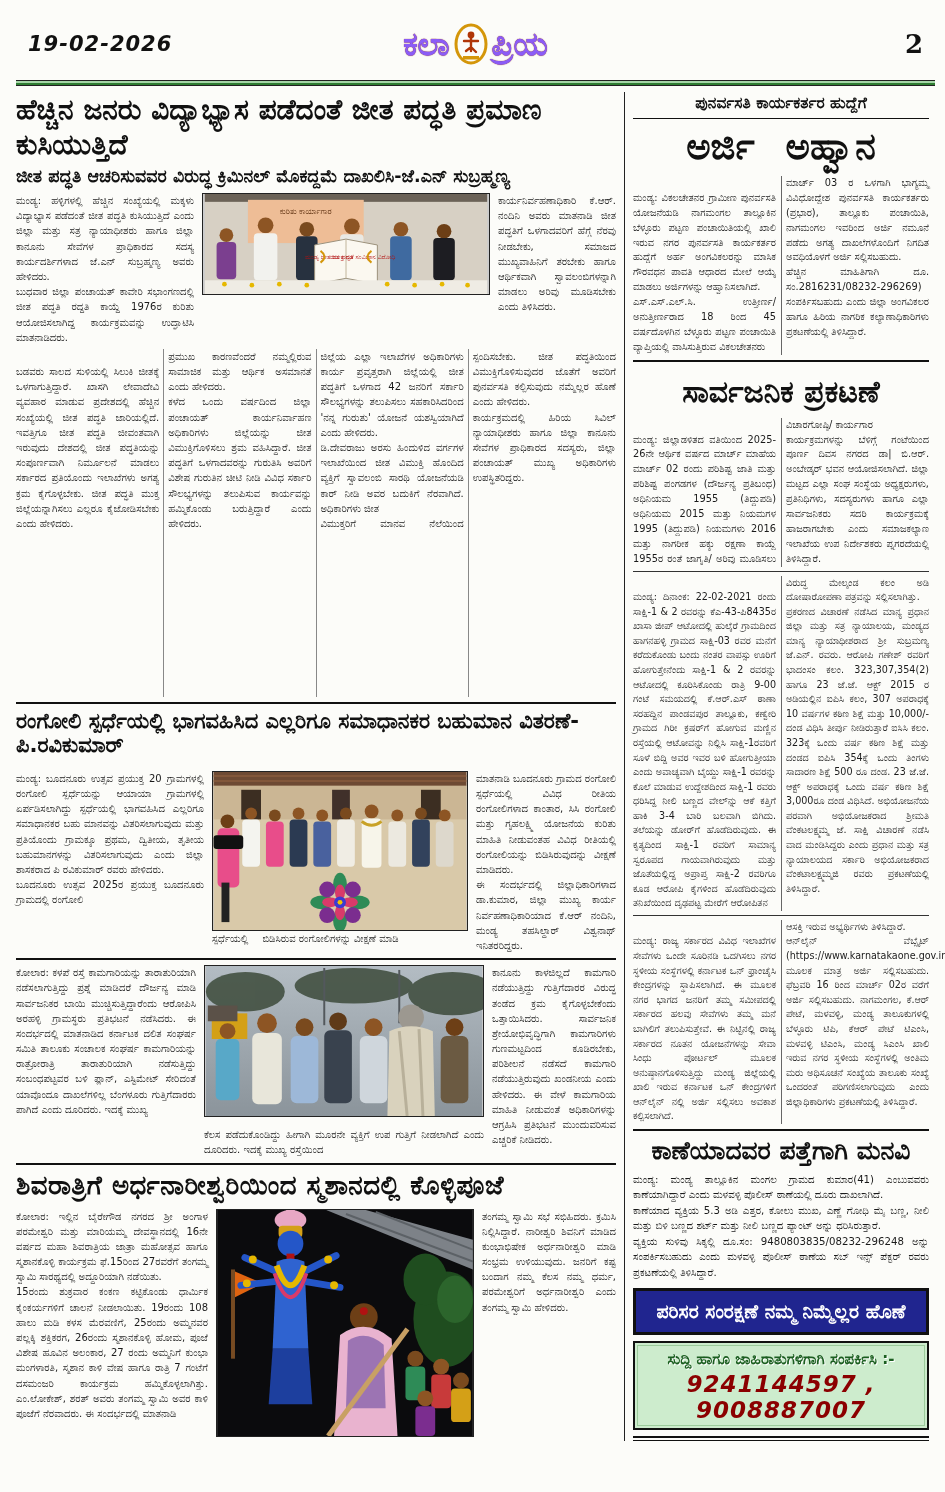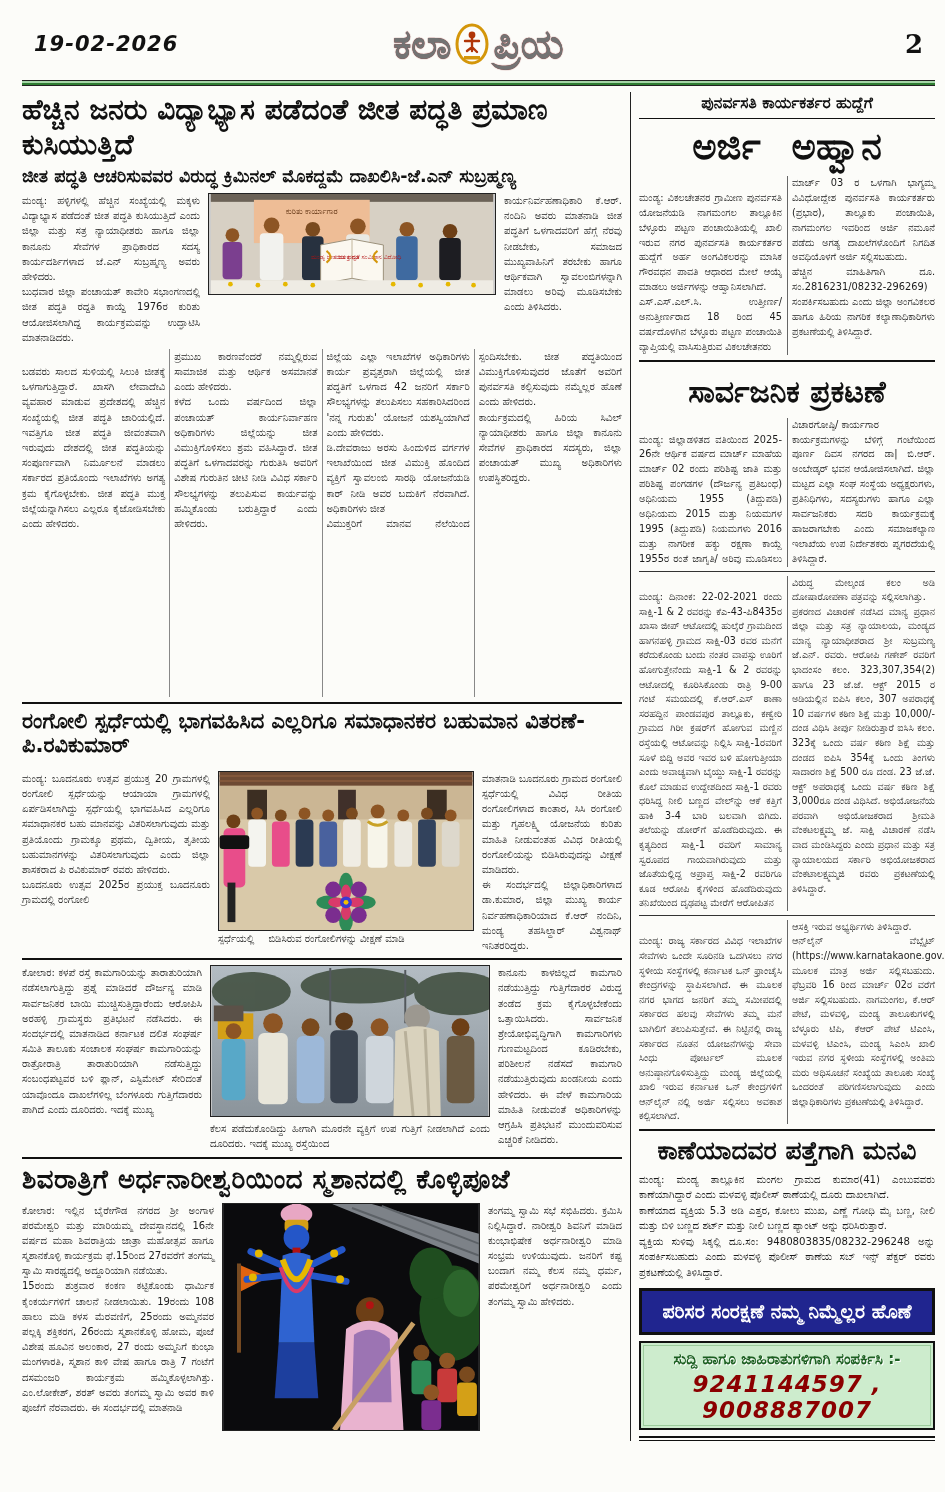--- a/index.html
+++ b/index.html
@@ -1,25 +1,25 @@
 <!DOCTYPE html>
 <html><head>
 <meta charset="utf-8">
 <style>
   * { margin:0; padding:0; box-sizing:border-box; }
   body { background:#888; font-family:"DejaVu Sans", sans-serif; }
   .page {
     width:945px; height:1492px; margin:0 auto; background:#fcfcf9;
-    color:#111; overflow:hidden; position:relative; padding:10px 10px 0 22px;
+    color:#111; overflow:hidden; position:relative; padding:10px 10px 0 16px;
   }
   
   .hdr { display:flex; align-items:center; height:68px; padding:0 12px; }
   .hdr-date { font-size:21px; font-weight:bold; font-style:italic; width:220px; letter-spacing:1px; }
   .hdr-mast { flex:1; display:flex; justify-content:center; align-items:center; gap:4px; }
-  .mast-word { font-size:40px; font-weight:bold; color:#737373; text-shadow:0 0 1px #7a0a0a; }
+  .mast-word { font-size:32px; font-weight:bold; color:#8b5cf6; text-shadow:0 0 1px #7a0a0a; }
   .hdr-page { width:220px; text-align:right; font-size:26px; font-weight:bold; font-family:"DejaVu Serif", serif; }
   .green-rule { border-top:1px solid #222; border-bottom:1px solid #222; background:#2e7d32; height:6px; margin:2px 0 6px 0; box-shadow:inset 0 2px 0 #a5d6a7; }
   
   .main { display:flex; }
   .left-sec { width:608px; padding-right:8px; }
   .right-sec { width:305px; border-left:1.5px solid #222; padding-left:8px; }
   
   .body-txt { font-size:10px; line-height:1.52; text-align:justify; white-space:pre-line; color:#1a1a1a; }
   .cols-2 { column-count:2; column-gap:10px; column-rule:1px solid #666; }
   .cols-4 { column-count:4; column-gap:9px; column-rule:1px solid #888; }
@@ -257,21 +257,21 @@
                 <circle cx="170" cy="62" r="9" fill="#8d5524"></circle>
                   <rect x="156" y="71" width="28" height="68" rx="6" fill="#cfd6dc"></rect>
                 <circle cx="252" cy="62" r="9" fill="#6d3f16"></circle>
                   <rect x="238" y="71" width="28" height="68" rx="6" fill="#6b5a42"></rect>
               </g>
 
               <circle cx="208" cy="52" r="13" fill="#9c9890"></circle>
               <path d="M186 66 Q208 56 230 66 L232 152 L184 152 Z" fill="#d9d2bd"></path>
               <path d="M196 66 L204 152 M216 64 L220 152" stroke="#b8b09a" stroke-width="3"></path>
             </svg>
-            <div class="body-txt" style="display:flex; gap:8px; margin-top:4px;align-items:center;">
+            <div class="body-txt" style="display:flex; gap:8px; margin-top:10px;align-items:center;">
               <span style="flex:1;">ಕೆಲಸ ಪಡೆದುಕೊಂಡಿದ್ದು ಹೀಗಾಗಿ ಮೂರನೇ ವ್ಯಕ್ತಿಗೆ ಉಪ ಗುತ್ತಿಗೆ ನೀಡಲಾಗಿದೆ ಎಂದು ದೂರಿದರು. ಇದಕ್ಕೆ ಮುಖ್ಯ ರಸ್ತೆಯಿಂದ</span>
             </div>
           </div>
           <div class="body-txt grow">ಕಾನೂನು ಕಾಳಜಿಲ್ಲದೆ ಕಾಮಗಾರಿ ನಡೆಯುತ್ತಿದ್ದು ಗುತ್ತಿಗೆದಾರರ ವಿರುದ್ಧ ತಂಡೆದ ಕ್ರಮ ಕೈಗೊಳ್ಳಬೇಕೆಂದು ಒತ್ತಾಯಿಸಿದರು. ಸಾರ್ವಜನಿಕ ಶ್ರೇಯೋಭಿವೃದ್ಧಿಗಾಗಿ ಕಾಮಗಾರಿಗಳು ಗುಣಮಟ್ಟದಿಂದ ಕೂಡಿರಬೇಕು, ಪರಿಶೀಲನೆ ನಡೆಸದೆ ಕಾಮಗಾರಿ ನಡೆಯುತ್ತಿರುವುದು ಖಂಡನೀಯ ಎಂದು ಹೇಳಿದರು. ಈ ವೇಳೆ ಕಾಮಗಾರಿಯ ಮಾಹಿತಿ ನೀಡುವಂತೆ ಅಧಿಕಾರಿಗಳನ್ನು ಆಗ್ರಹಿಸಿ ಪ್ರತಿಭಟನೆ ಮುಂದುವರಿಸುವ ಎಚ್ಚರಿಕೆ ನೀಡಿದರು.</div>
         </div>
       </div>
 
       <hr class="sec-rule">
 
       <div>

